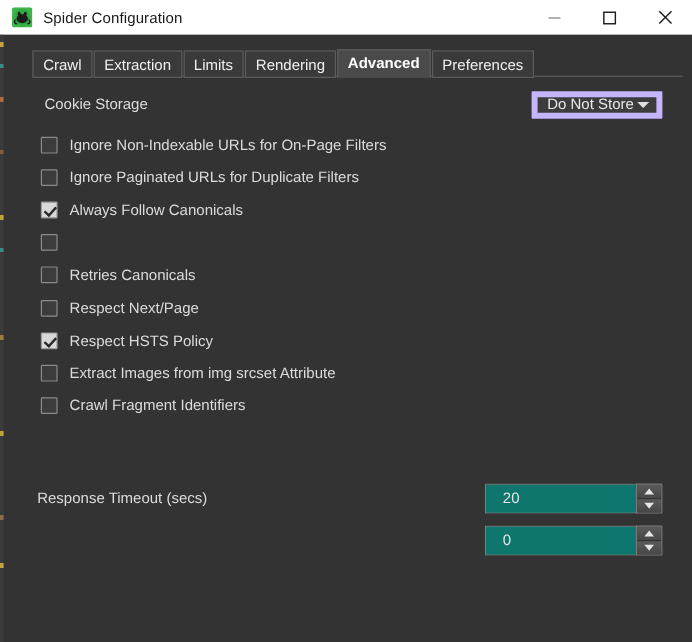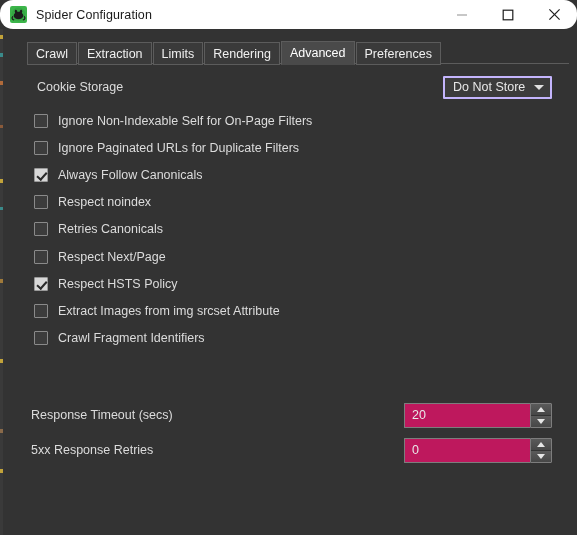--- a/index.html
+++ b/index.html
@@ -61,21 +61,20 @@
   
   .titlebar {
     position: absolute;
     left: 0; top: 0;
     width: 577px;
     height: 29px;
     background: #ffffff;
     display: flex;
     align-items: center;
     box-sizing: border-box;
-    border-radius: 13px;
   }
   .title-icon {
     width: 17px;
     height: 17px;
     margin-left: 10px;
     margin-right: 9px;
     flex: 0 0 auto;
     display: block;
   }
   .title-text {
@@ -128,21 +127,21 @@
     background: #3a3a3a;
     border: 1px solid #5c5c5c;
     border-bottom: 1px solid #5c5c5c;
     margin-right: 1px;
     cursor: default;
     white-space: nowrap;
   }
   .tab.selected {
     background: #4a4a4a;
     color: #ffffff;
-    font-weight: normal;
+    font-weight: bold;
     border-bottom-color: #4a4a4a;
     height: 24px;
   }
   .tab-filler {
     position: absolute;
     left: 27px;
     right: 8px;
     top: 34px;
     height: 1px;
     background: #5c5c5c;
@@ -171,21 +170,21 @@
   .section-label {
     font-size: 12.5px;
     color: #dcdcdc;
   }
   .combo {
     margin-left: auto;
     width: 109px;
     height: 23px;
     box-sizing: border-box;
     background: #3c3c3c;
-    border: 2px solid #c4b5fd;
+    border: 5px solid #c4b5fd;
     border-radius: 1px;
     display: flex;
     align-items: center;
     padding: 0 6px 0 8px;
     cursor: default;
   }
   .combo-value {
     font-size: 12.5px;
     color: #e8e8e8;
     white-space: nowrap;
@@ -258,26 +257,26 @@
     margin-left: auto;
     width: 148px;
     height: 25px;
     box-sizing: border-box;
     display: flex;
     align-items: stretch;
   }
   .spin-field {
     flex: 1 1 auto;
     box-sizing: border-box;
-    background: #be185d;
+    background: #0f766e;
     border: 1px solid #7d7d7d;
     border-right: none;
     display: flex;
     align-items: center;
-    padding-left: 7px;
+    padding-left: 14px;
     font-size: 12.5px;
     color: #e8e8e8;
     border-radius: 1px 0 0 1px;
   }
   .spin-btns {
     width: 22px;
     box-sizing: border-box;
     display: flex;
     flex-direction: column;
     border: 1px solid #7d7d7d;
@@ -377,37 +376,36 @@
       <div class="combo">
         <span class="combo-value">Do Not Store</span>
         <span class="combo-arrow"></span>
       </div>
     </div>
 
     <div class="checklist">
 
       <div class="check-row">
         <span class="cbox"></span>
-        <span class="check-label">Ignore Non-Indexable Self for On-Page Filters</span>
+        <span class="check-label">Ignore Non-Indexable URLs for On-Page Filters</span>
       </div>
 
       <div class="check-row">
         <span class="cbox"></span>
         <span class="check-label">Ignore Paginated URLs for Duplicate Filters</span>
       </div>
 
 
       <div class="check-row">
         <span class="cbox checked"></span>
         <span class="check-label">Always Follow Canonicals</span>
       </div>
 
       <div class="check-row">
         <span class="cbox"></span>
-        <span class="check-label">Respect noindex</span>
       </div>
 
       <div class="check-row">
         <span class="cbox"></span>
         <span class="check-label">Retries Canonicals</span>
       </div>
 
       <div class="check-row">
         <span class="cbox"></span>
         <span class="check-label">Respect Next/Page</span>
@@ -440,21 +438,20 @@
               <span class="tri-up"></span>
             </div>
           <div class="spin-dn">
               <span class="tri-dn"></span>
             </div>
         </div>
       </div>
     </div>
 
     <div class="row-spin r2">
-      <div class="section-label">5xx Response Retries</div>
       <div class="spinner">
         <div class="spin-field">0</div>
         <div class="spin-btns">
           <div class="spin-up">
               <span class="tri-up"></span>
             </div>
           <div class="spin-dn">
               <span class="tri-dn"></span>
             </div>
         </div>

